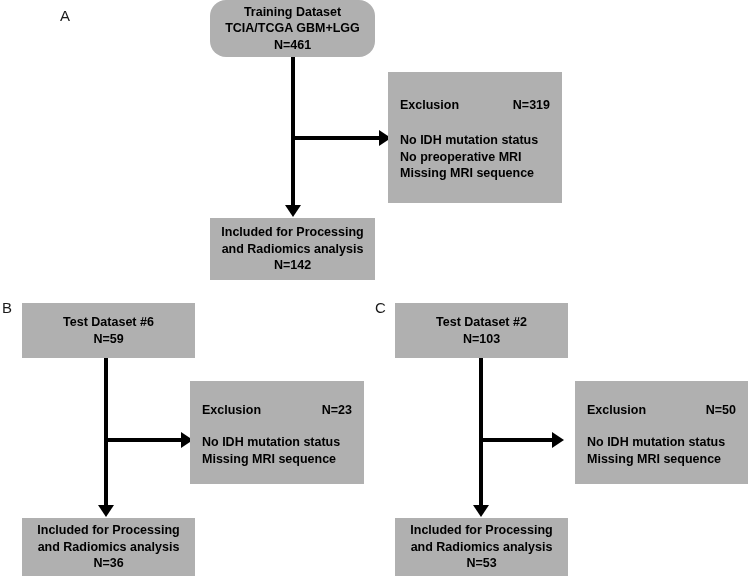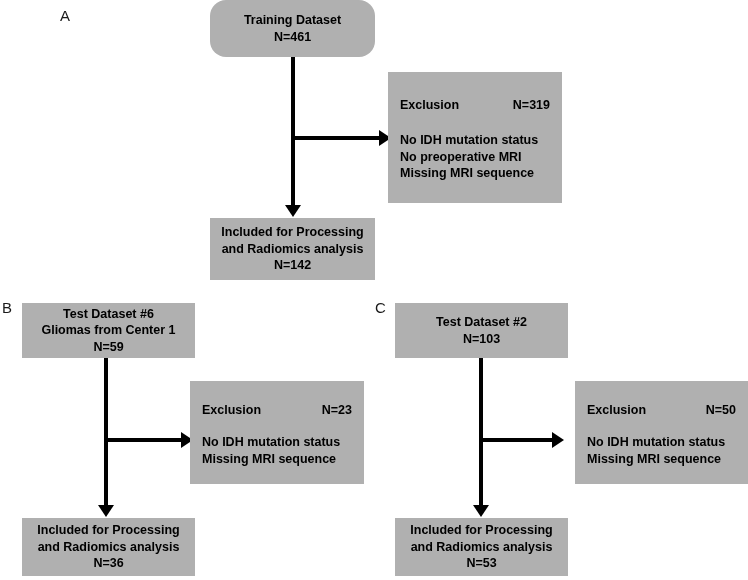--- a/index.html
+++ b/index.html
@@ -94,20 +94,21 @@
 </style>
 </head>
 <body>
 
 <div id="canvas">
 
   <div class="panel-letter" style="left:60px; top:8px;">A</div>
 
   <div class="box centered" style="left:210px; top:0px; width:165px; height:57px;border-radius:16px;">
     <div class="box-line">Training Dataset</div>
+    <div class="box-line">TCIA/TCGA GBM+LGG</div>
     <div class="box-line">N=461</div>
   </div>
 
   <div class="vline" style="left:291px; top:57px; height:154px;"></div>
   <div class="arrow-down" style="left:285px; top:205px;"></div>
 
   <div class="hline" style="left:291px; top:136px; width:90px;"></div>
   <div class="arrow-right" style="left:379px; top:130px;"></div>
 
   <div class="box excl" style="left:388px; top:72px; width:174px; height:131px;">
@@ -125,21 +126,20 @@
   <div class="box centered" style="left:210px; top:218px; width:165px; height:62px;">
     <div class="box-line">Included for Processing</div>
     <div class="box-line">and Radiomics analysis</div>
     <div class="box-line">N=142</div>
   </div>
 
   <div class="panel-letter" style="left:2px; top:300px;">B</div>
 
   <div class="box centered" style="left:22px; top:303px; width:173px; height:55px;">
     <div class="box-line">Test Dataset #6</div>
-    <div class="box-line">Gliomas from Center 1</div>
     <div class="box-line">N=59</div>
   </div>
 
   <div class="vline" style="left:104px; top:358px; height:153px;"></div>
   <div class="arrow-down" style="left:98px; top:505px;"></div>
 
   <div class="hline" style="left:104px; top:438px; width:79px;"></div>
   <div class="arrow-right" style="left:181px; top:432px;"></div>
 
   <div class="box excl" style="left:190px; top:381px; width:174px; height:103px;">

